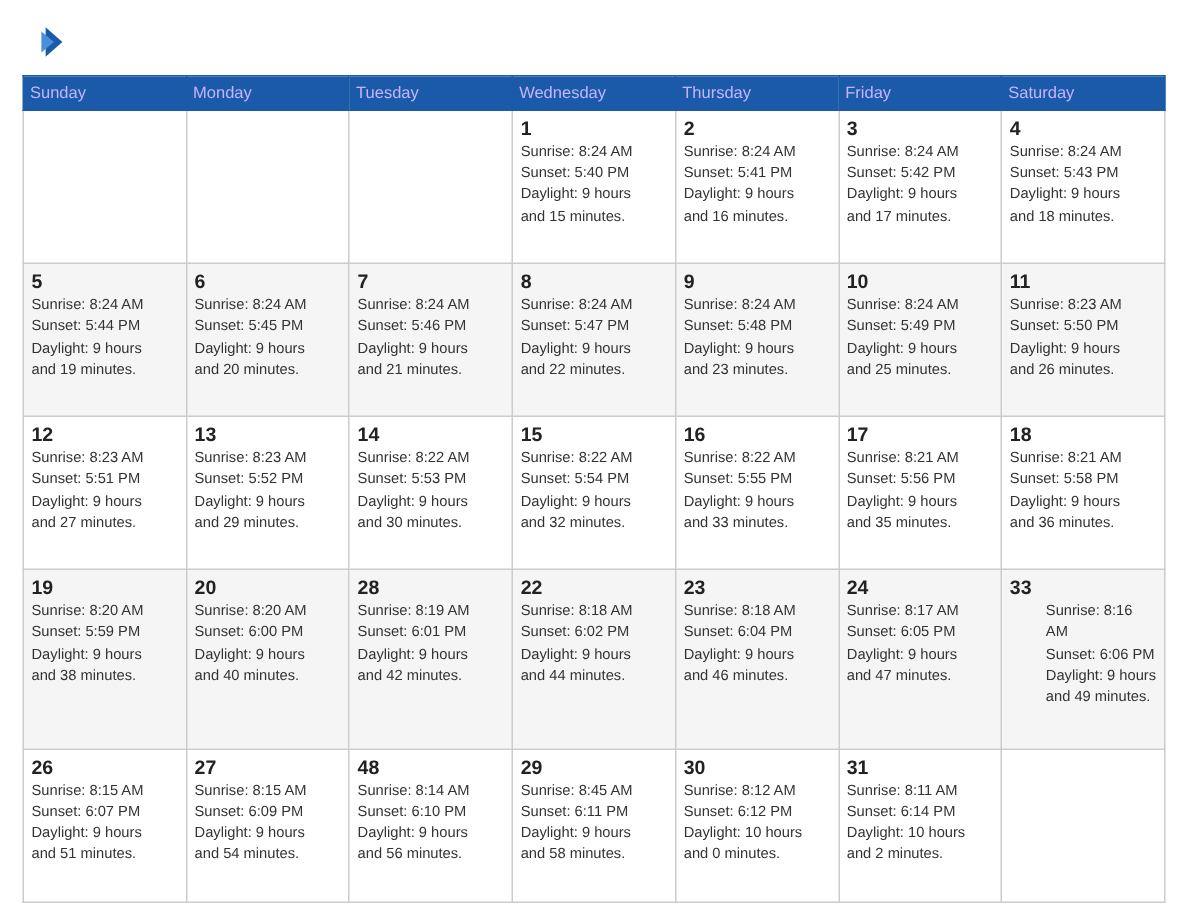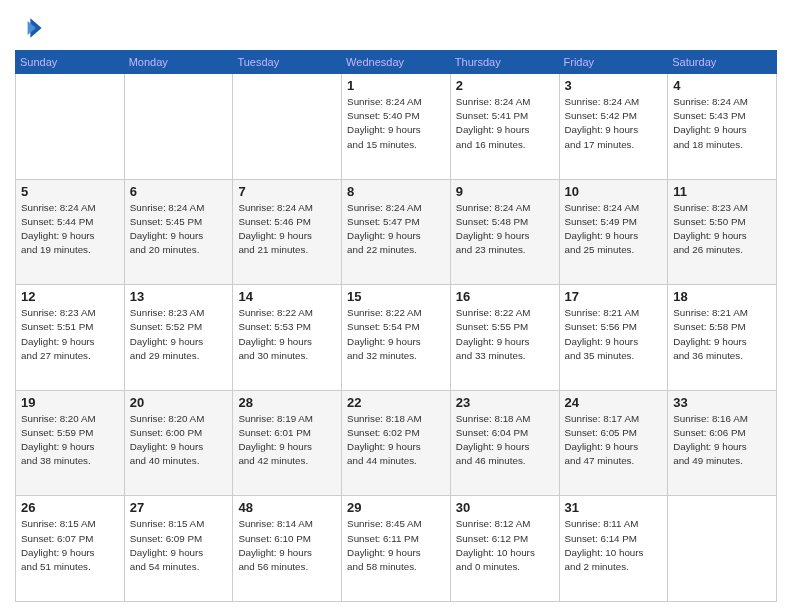--- a/index.html
+++ b/index.html
@@ -297,21 +297,21 @@
           </td>
           <td>
             <span class="day-number">24</span>
             <div class="day-info" style="white-space: pre-line;">Sunrise: 8:17 AM
 Sunset: 6:05 PM
 Daylight: 9 hours
 and 47 minutes.</div>
           </td>
           <td>
             <span class="day-number">33</span>
-            <div class="day-info" style="white-space: pre-line;">Sunrise: 8:16 AM
+            <div class="day-info" style="white-space: pre-line; margin-left: 24px;">Sunrise: 8:16 AM
 Sunset: 6:06 PM
 Daylight: 9 hours
 and 49 minutes.</div>
           </td>
         </tr>
         <tr>
           <td>
             <span class="day-number">26</span>
             <div class="day-info" style="white-space: pre-line;">Sunrise: 8:15 AM
 Sunset: 6:07 PM

